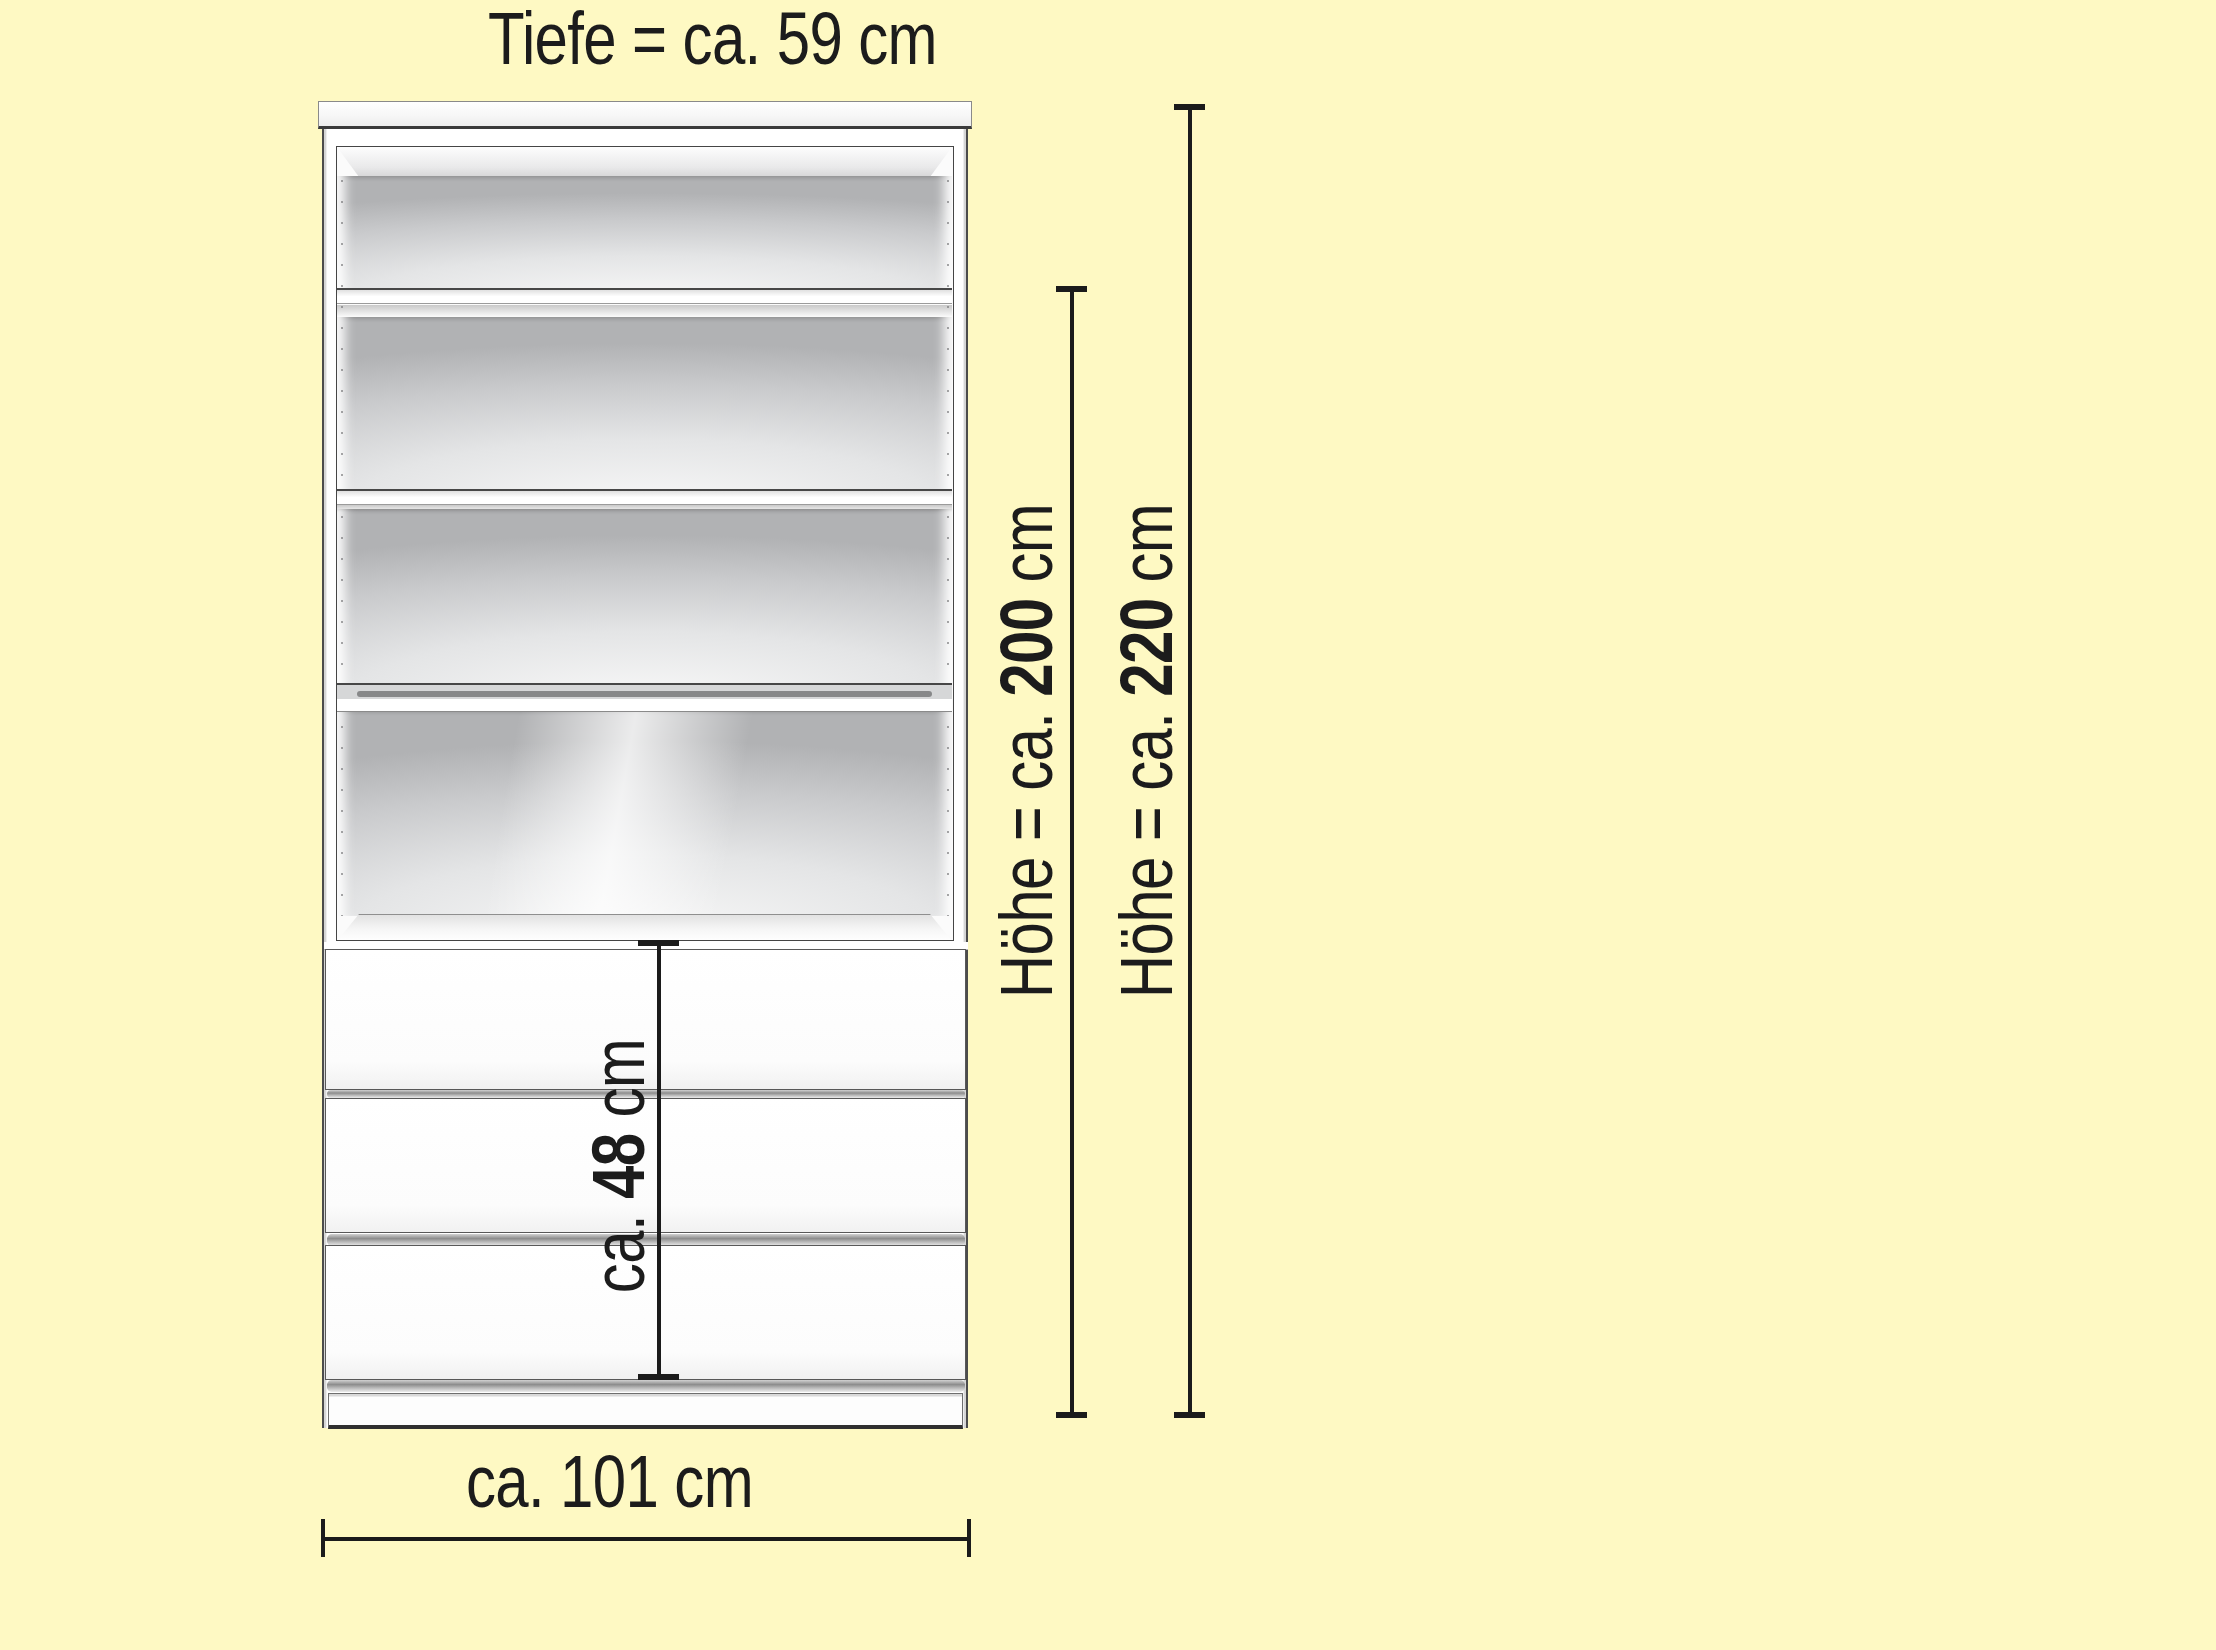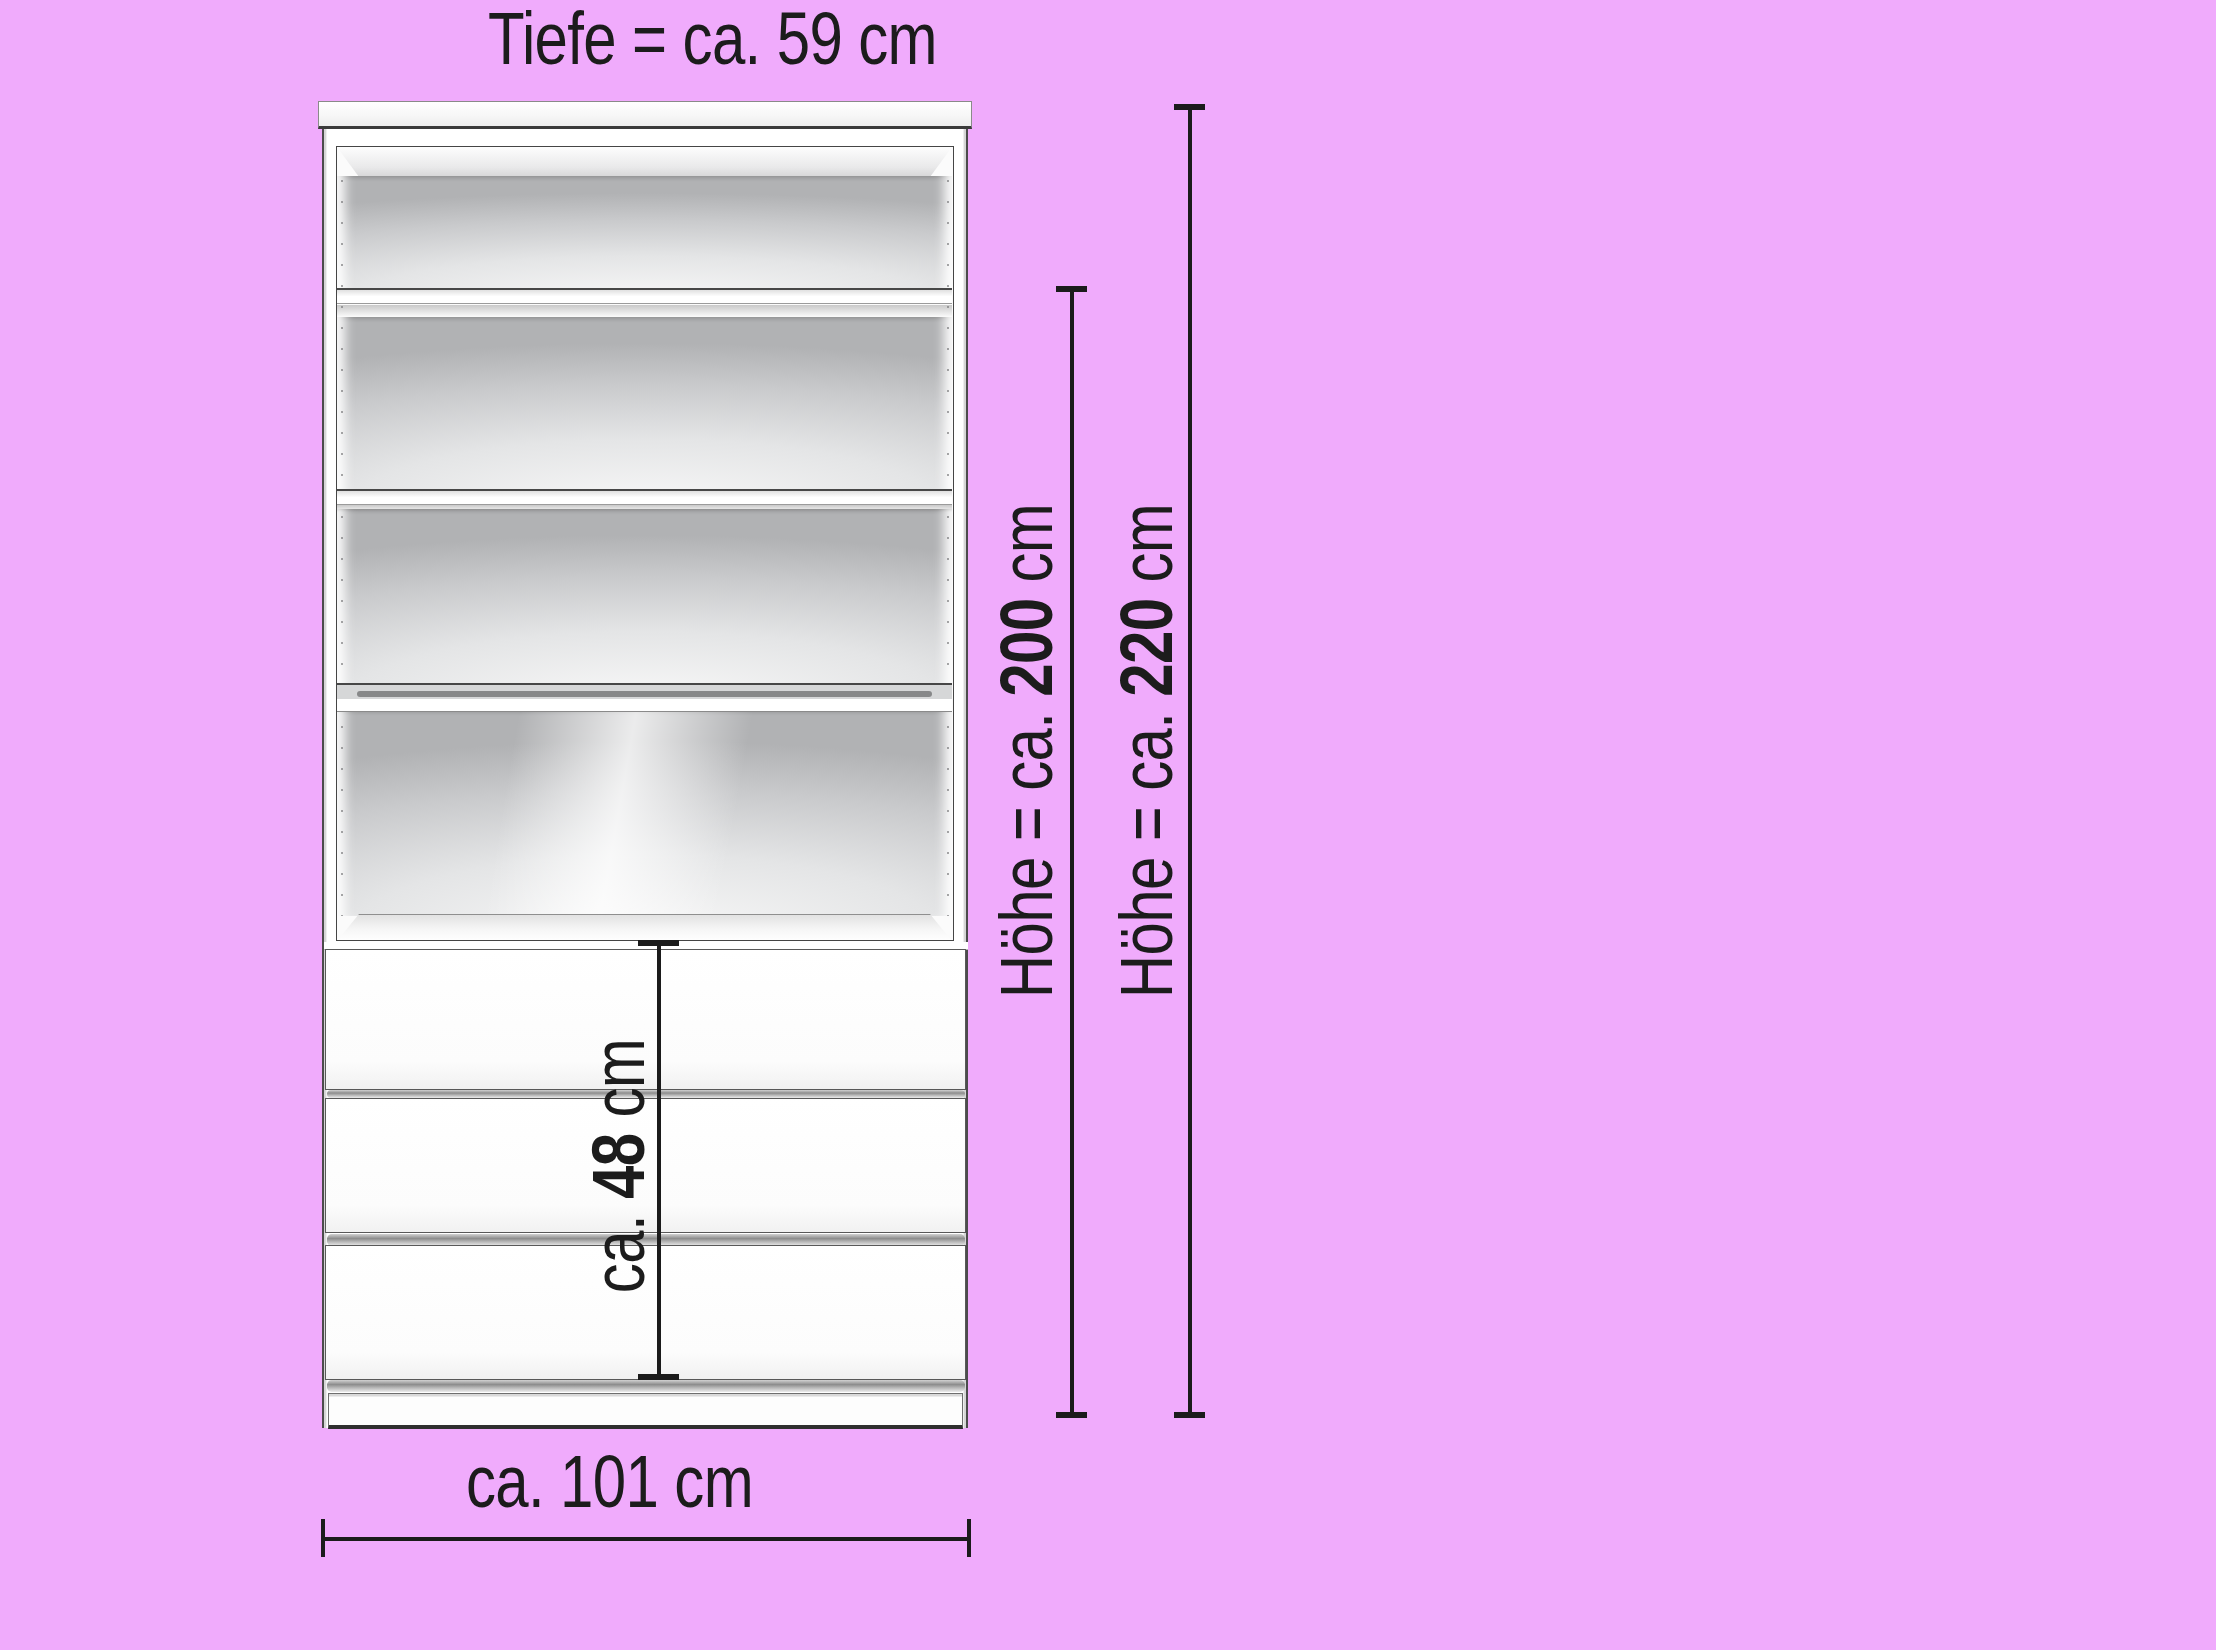--- a/index.html
+++ b/index.html
@@ -1,20 +1,20 @@
 <!DOCTYPE html>
 <html style="font-size:12.6px"><head>
 <meta charset="utf-8">
 <style>
   * { box-sizing: border-box; margin: 0; padding: 0; }
   html,body { background:#ffffff; }
   .canvas {
     position: relative;
     width: 2216px; height: 1650px;
-    background: #f0abfc;
+    background: #fef9c3;
     font-family: "Liberation Sans", "DejaVu Sans", sans-serif;
     color: #1c1c1c;
     overflow: hidden;
   }
 
   
   .dim-label {
     position: absolute;
     font-size: 75px;
     letter-spacing: -0.8px;

